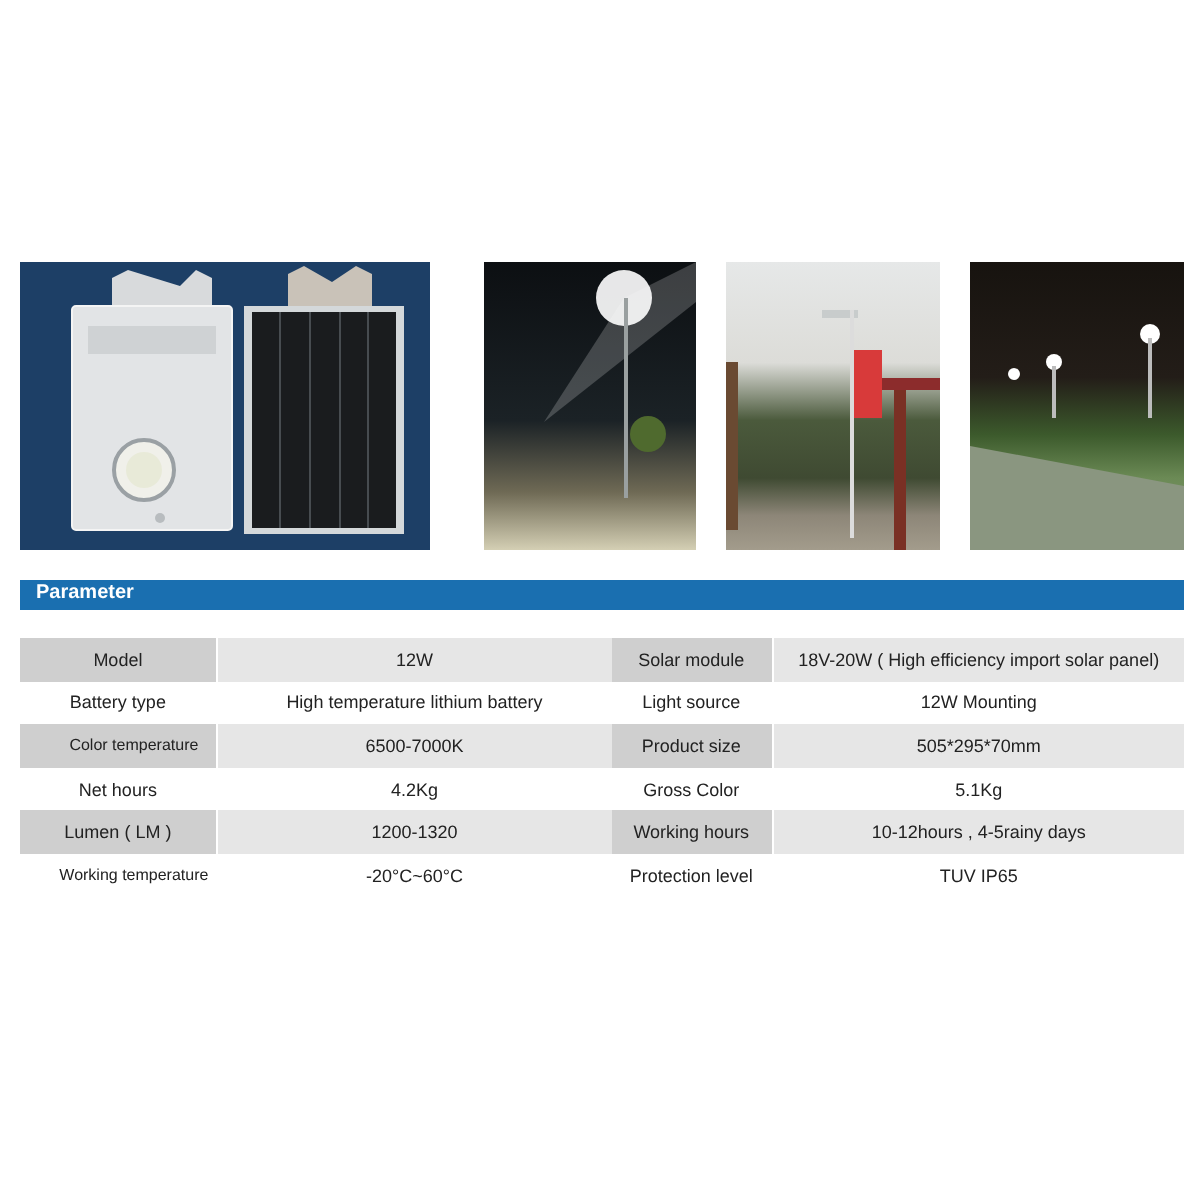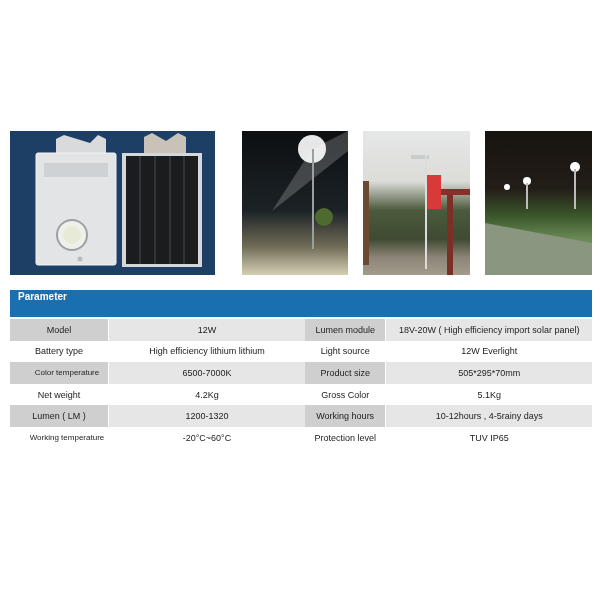--- a/index.html
+++ b/index.html
@@ -2,21 +2,21 @@
 <html><head>
 <meta charset="utf-8">
 <style>
   html, body { margin: 0; padding: 0; background: #ffffff; }
   body { width: 600px; height: 600px; position: relative; overflow: hidden; font-family: "DejaVu Sans", sans-serif; }
   .photo { position: absolute; top: 131px; height: 144px; overflow: hidden; }
   .p1 { left: 10px; width: 205px; background: #1d3f66; }
   .p2 { left: 242px; width: 106px; background: linear-gradient(180deg,#0c0f12 0%,#1b2226 55%,#6f6a55 80%,#d4cfb4 100%); }
   .p3 { left: 363px; width: 107px; background: linear-gradient(180deg,#e6e8e8 0%,#dcdcd8 35%,#4b5a3c 55%,#3f4a32 75%,#8d8678 88%,#a39c8c 100%); }
   .p4 { left: 485px; width: 107px; background: linear-gradient(180deg,#17130f 0%,#231d18 40%,#3c5a2c 60%,#6b8a55 75%,#8a9a7a 100%); }
-  .header-bar { position: absolute; left: 10px; top: 290px; width: 582px; height: 27px; background: #1a6fb0; }
+  .header-bar { position: absolute; left: 10px; top: 290px; width: 582px; height: 15px; background: #1a6fb0; }
   .header-bar span { position: absolute; left: 8px; top: 1px; color: #ffffff; font-weight: bold; font-size: 10px; font-family: "Liberation Sans", sans-serif; }
   table { position: absolute; left: 10px; top: 319px; width: 582px; border-collapse: separate; border-spacing: 0; font-family: Liberation Sans, sans-serif; font-size: 9px; color: #222; }
   td { height: 21.6px; text-align: center; padding: 0; white-space: nowrap; }
   tr.shade td { background: #e6e6e6; }
   tr.shade td.lab { background: #cfcfcf; }
   td.lab { width: 83px; border-right: 1px solid #fff; }
   td.val1 { width: 207px; margin-left: 17px; }
   td.val2 { width: 209px; }
   td.small { font-size: 8px; padding-left: 16px; }
 </style>
@@ -74,37 +74,37 @@
 
 <div class="header-bar">
   <span>Parameter</span>
 </div>
 
 <table>
   <tbody>
     <tr class="shade">
       <td class="lab">Model</td>
       <td class="val1">12W</td>
-      <td class="lab">Lumen module</td>
+      <td class="lab">Solar module</td>
       <td class="val2">18V-20W ( High efficiency import solar panel)</td>
     </tr>
     <tr>
       <td class="lab">Battery type</td>
-      <td class="val1">High efficiency lithium lithium</td>
+      <td class="val1">High temperature lithium battery</td>
       <td class="lab">Light source</td>
-      <td class="val2">12W Everlight</td>
+      <td class="val2">12W Mounting</td>
     </tr>
     <tr class="shade">
       <td class="lab small">Color temperature</td>
       <td class="val1">6500-7000K</td>
       <td class="lab">Product size</td>
       <td class="val2">505*295*70mm</td>
     </tr>
     <tr>
-      <td class="lab">Net weight</td>
+      <td class="lab">Net hours</td>
       <td class="val1">4.2Kg</td>
       <td class="lab">Gross Color</td>
       <td class="val2">5.1Kg</td>
     </tr>
     <tr class="shade">
       <td class="lab">Lumen ( LM )</td>
       <td class="val1">1200-1320</td>
       <td class="lab">Working hours</td>
       <td class="val2">10-12hours , 4-5rainy days</td>
     </tr>

